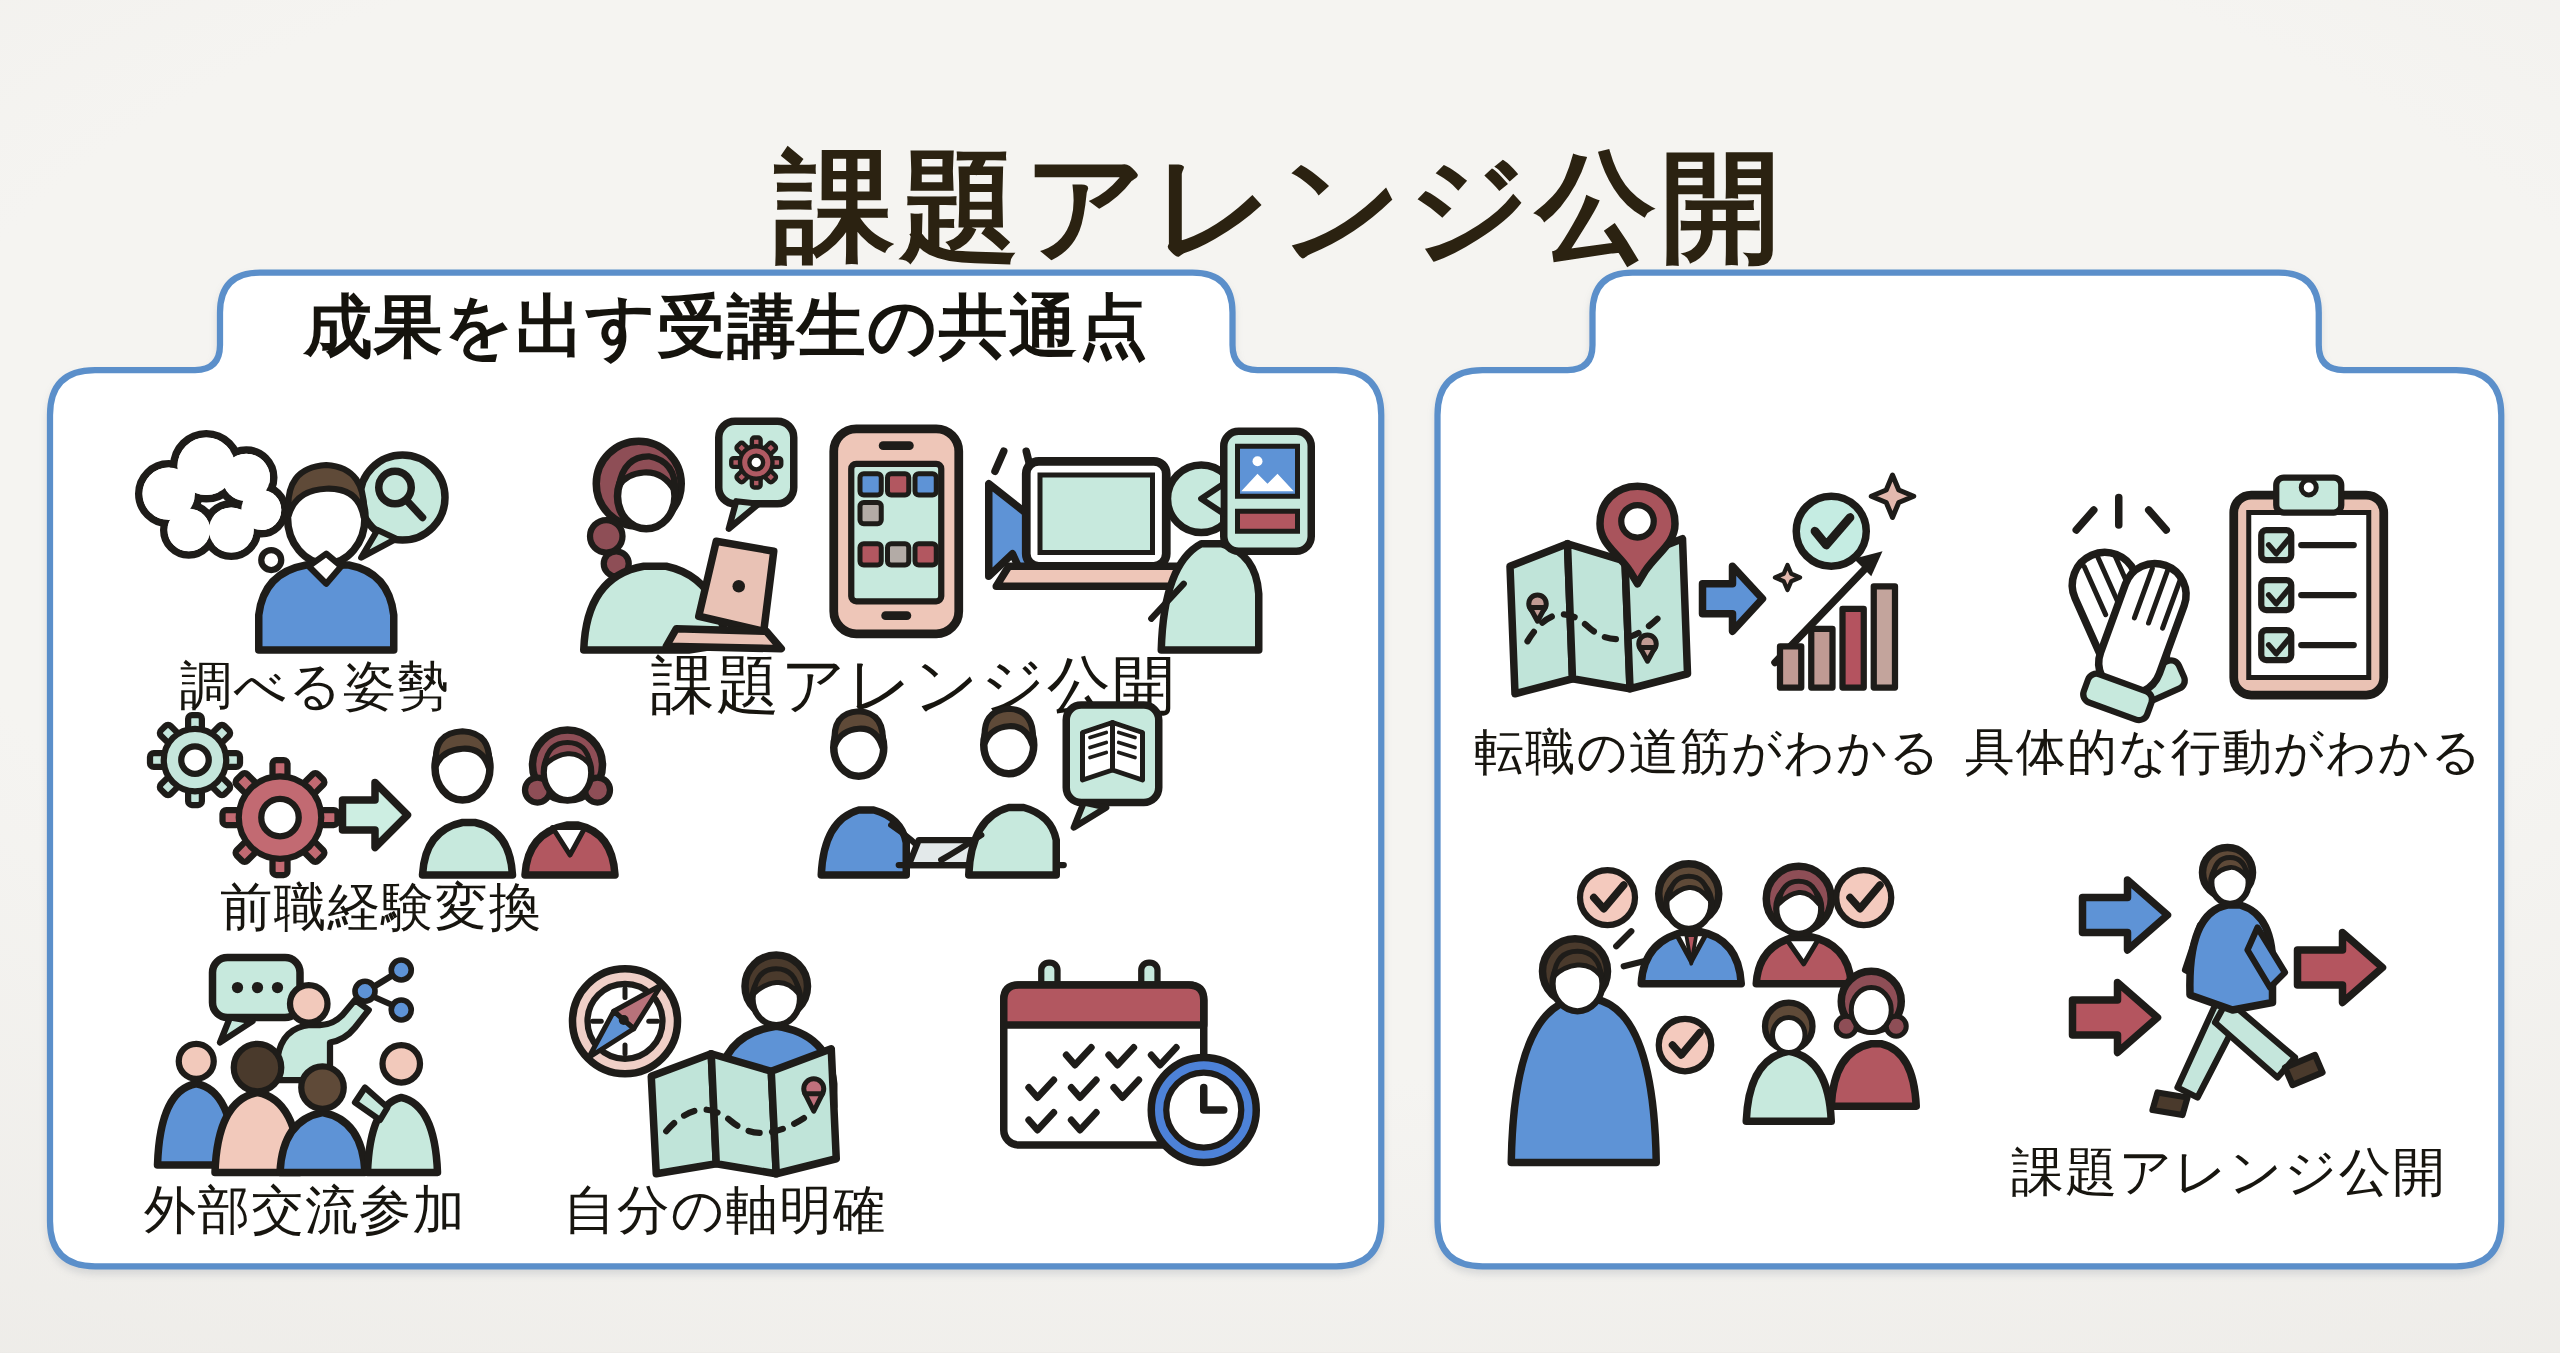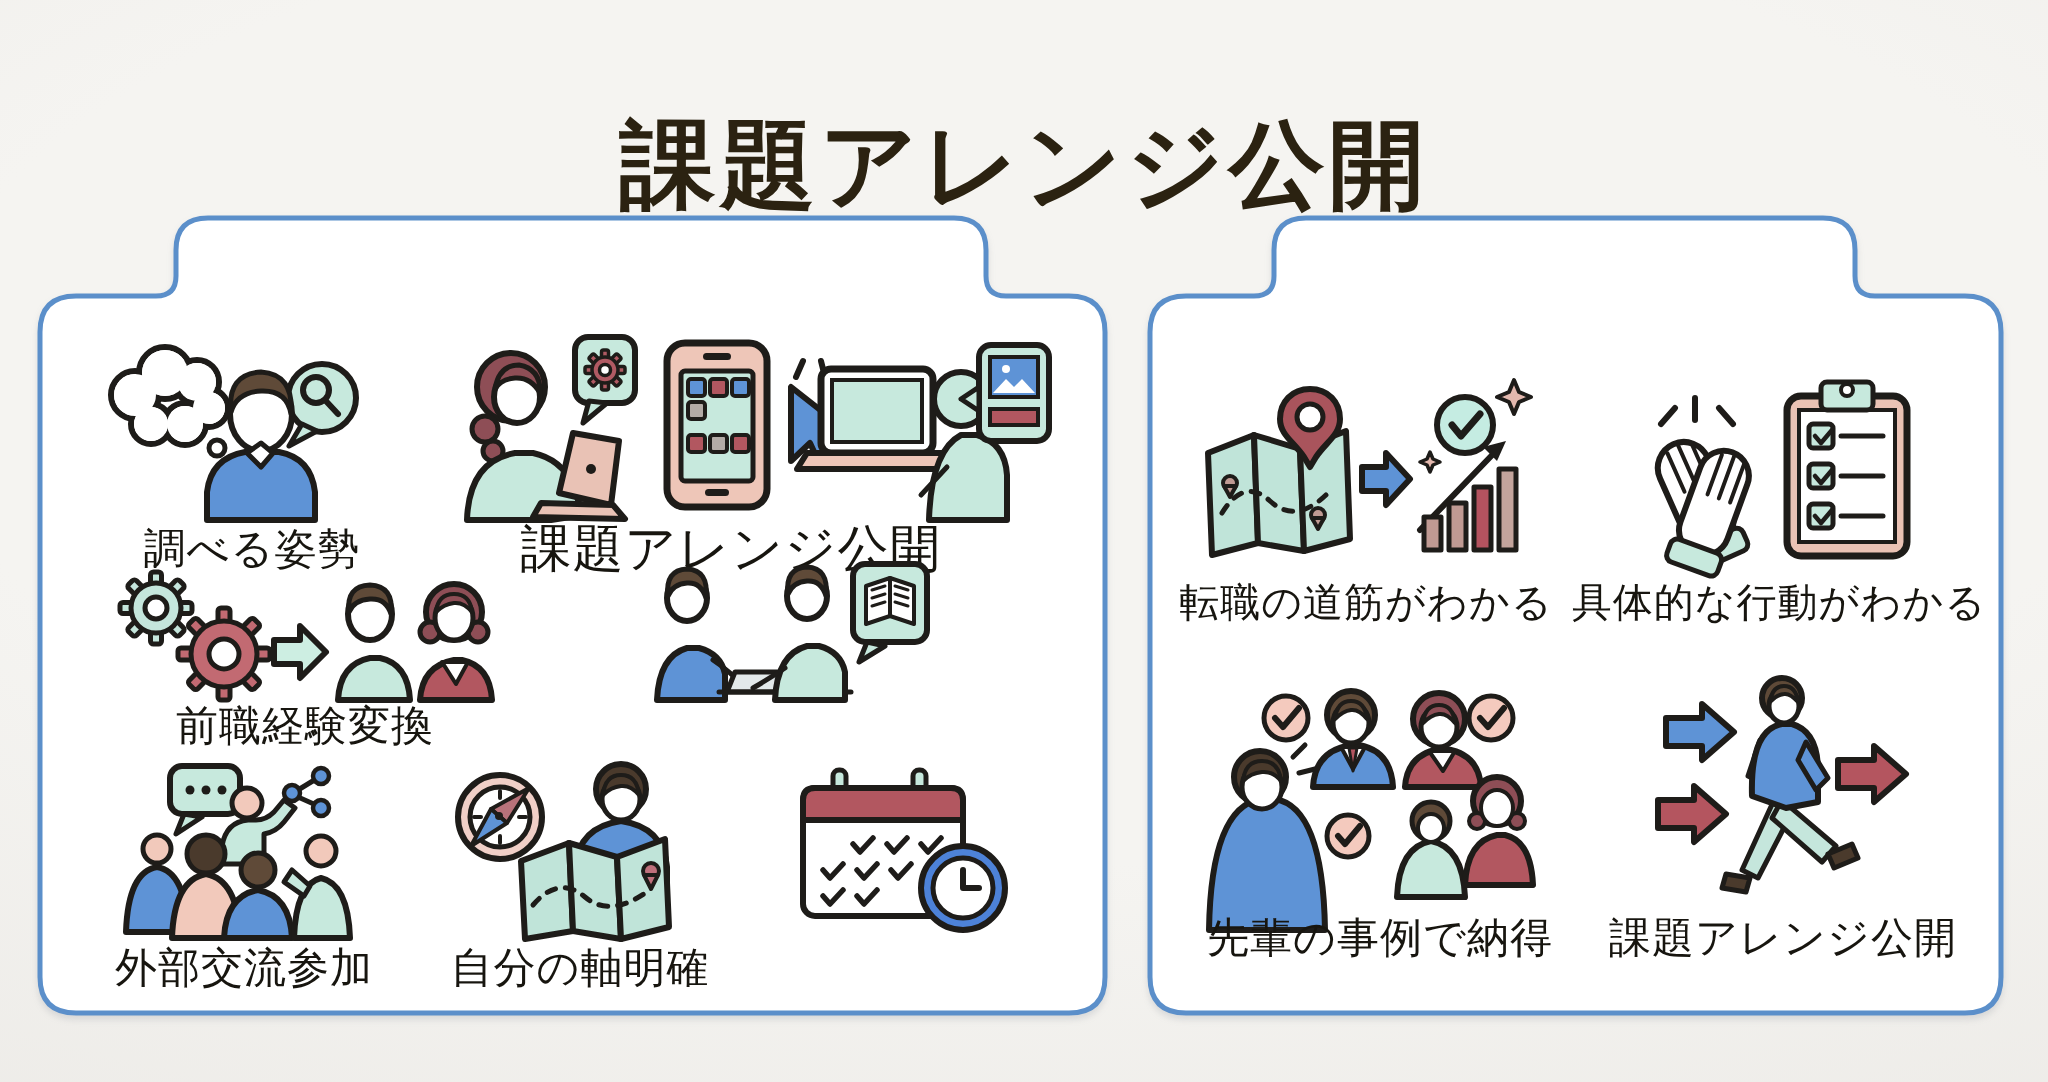--- a/index.html
+++ b/index.html
@@ -33,20 +33,21 @@
 
 <div class="stage">
 
   <h1 class="title">課題アレンジ公開</h1>
 
   <svg class="panel-layer" width="2048" height="1082" viewBox="0 0 2048 1082">
     <path d="M208 218 L954 218 Q986 218 986 250 L986 276 Q986 296 1006 296 L1069 296 Q1105 296 1105 332 L1105 977 Q1105 1013 1069 1013 L76 1013 Q40 1013 40 977 L40 332 Q40 296 76 296 L156 296 Q176 296 176 276 L176 250 Q176 218 208 218 Z" fill="#ffffff" stroke="#5b8fca" stroke-width="5"></path>
     <path d="M1306 218 L1823 218 Q1855 218 1855 250 L1855 276 Q1855 296 1875 296 L1965 296 Q2001 296 2001 332 L2001 977 Q2001 1013 1965 1013 L1186 1013 Q1150 1013 1150 977 L1150 332 Q1150 296 1186 296 L1254 296 Q1274 296 1274 276 L1274 250 Q1274 218 1306 218 Z" fill="#ffffff" stroke="#5b8fca" stroke-width="5"></path>
   </svg>
 
+  <div class="tab-header" style="left:581px;top:262px;font-size:55px">成果を出す受講生の共通点</div>
 
   <svg class="icon" style="left:95px;top:340px" width="265" height="180" viewBox="0 0 265 180">
     <g stroke="#1e1c19" stroke-width="6" fill="#fff" stroke-linejoin="round">
       <circle cx="40" cy="55" r="24"></circle>
         <circle cx="70" cy="33" r="26"></circle>
         <circle cx="102" cy="42" r="22"></circle>
       <circle cx="114" cy="68" r="19"></circle>
         <circle cx="90" cy="84" r="21"></circle>
         <circle cx="56" cy="84" r="20"></circle>
     </g>
@@ -358,21 +359,20 @@
     <path d="M143 161 l7 8 l15 -18" fill="none" stroke="#1e1c19" stroke-width="6" stroke-linecap="round" stroke-linejoin="round"></path>
     <path d="M202 222 Q204 172 236 166 Q268 172 270 222 Z" fill="#c7e9dd" stroke="#1e1c19" stroke-width="6" stroke-linejoin="round"></path>
     <circle cx="236" cy="146" r="19" fill="#5f4a38" stroke="#1e1c19" stroke-width="5"></circle>
     <ellipse cx="236" cy="153" rx="13" ry="14" fill="#fff" stroke="#1e1c19" stroke-width="4"></ellipse>
     <circle cx="302" cy="126" r="24" fill="#8e4e56" stroke="#1e1c19" stroke-width="6"></circle>
     <circle cx="282" cy="146" r="8" fill="#8e4e56" stroke="#1e1c19" stroke-width="4"></circle>
     <circle cx="322" cy="146" r="8" fill="#8e4e56" stroke="#1e1c19" stroke-width="4"></circle>
     <ellipse cx="302" cy="133" rx="16" ry="18" fill="#fff" stroke="#1e1c19" stroke-width="4"></ellipse>
     <path d="M270 210 Q272 166 302 160 L310 160 Q336 166 338 210 Z" fill="#b25760" stroke="#1e1c19" stroke-width="6" stroke-linejoin="round"></path>
   </svg>
-  <div class="label" style="left:1380px;top:938px;font-size:42px">先輩の事例で納得</div>
 
   <svg class="icon" style="left:1630px;top:678px" width="305" height="252" viewBox="0 0 305 252">
     <path d="M36 40 L72 40 L72 26 L104 54 L72 82 L72 68 L36 68 Z" fill="#5e93d6" stroke="#1e1c19" stroke-width="6" stroke-linejoin="round"></path>
     <path d="M28 122 L64 122 L64 108 L96 136 L64 164 L64 150 L28 150 Z" fill="#b4555f" stroke="#1e1c19" stroke-width="6" stroke-linejoin="round"></path>
     <path d="M208 82 L244 82 L244 68 L276 96 L244 124 L244 110 L208 110 Z" fill="#b4555f" stroke="#1e1c19" stroke-width="6" stroke-linejoin="round"></path>
     <path d="M144 122 L112 192 L128 200 L160 138 Z" fill="#c5e6dc" stroke="#1e1c19" stroke-width="5" stroke-linejoin="round"></path>
     <path d="M96 196 L120 200 L116 214 L92 210 Z" fill="#4a3a2c" stroke="#1e1c19" stroke-width="5" stroke-linejoin="round"></path>
     <path d="M152 122 L206 168 L192 184 L142 140 Z" fill="#c5e6dc" stroke="#1e1c19" stroke-width="5" stroke-linejoin="round"></path>
     <path d="M198 176 L222 166 L228 180 L204 190 Z" fill="#4a3a2c" stroke="#1e1c19" stroke-width="5" stroke-linejoin="round"></path>
     <path d="M130 62 L118 98 L130 104 Z" fill="#5e93d6" stroke="#1e1c19" stroke-width="5" stroke-linejoin="round"></path>

